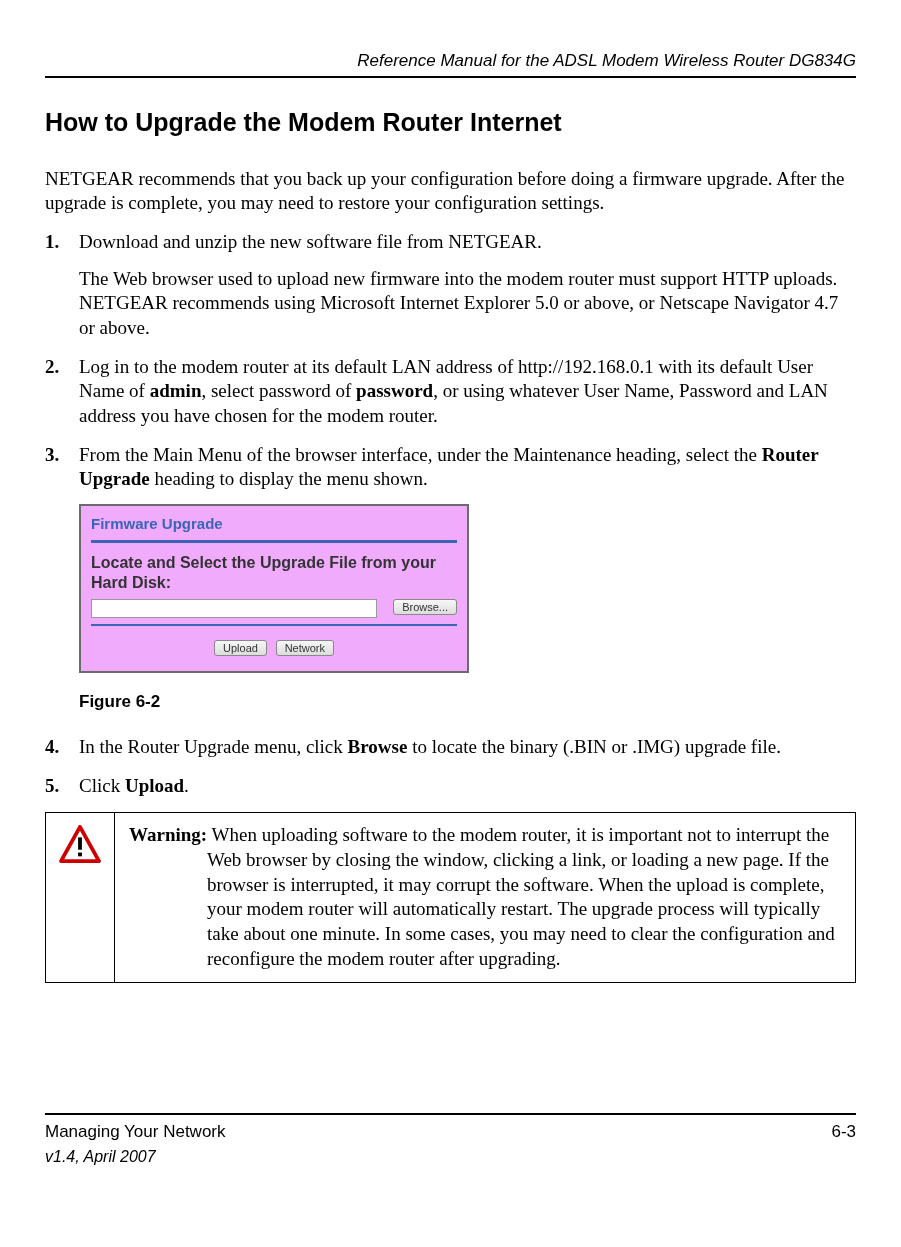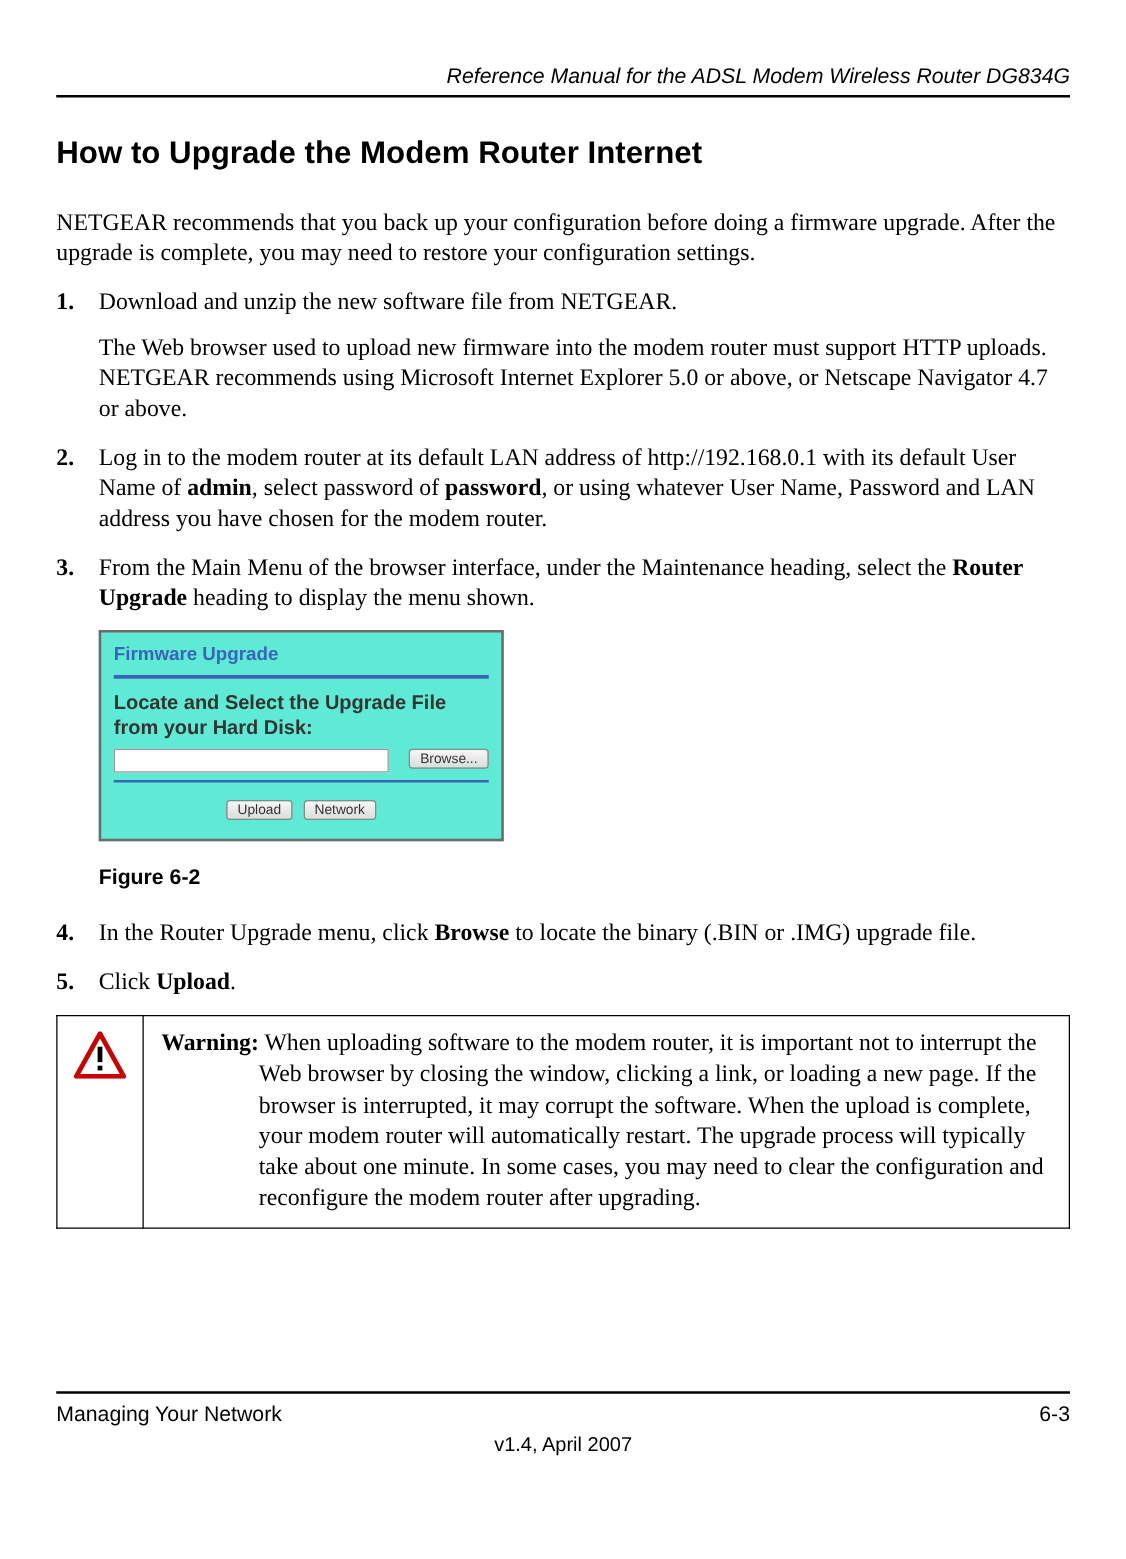--- a/index.html
+++ b/index.html
@@ -53,22 +53,22 @@
     top: 0;
   }
   ol.steps p {
     margin: 0 0 12px 0;
   }
   ol.steps p:last-child { margin-bottom: 0; }
   .b { font-weight: bold; }
 
   .figure-box {
     border: 2px solid #6b6b6b;
-    width: 324px;
-    background: #5eead4;
+    width: 390px;
+    background: #f0abfc;
     padding: 8px 10px 12px 10px;
     box-sizing: border-box;
     margin-bottom: 18px;
   }
   .fig-title {
     font-family: Verdana, Arial, sans-serif;
     color: #3b64b9;
     font-weight: bold;
     font-size: 15px;
     margin-bottom: 6px;
@@ -163,22 +163,22 @@
     margin: 0 0 6px 0;
   }
   .footer-row {
     font-family: Arial, Helvetica, sans-serif;
     font-size: 17px;
     display: flex;
     justify-content: space-between;
   }
   .footer-version {
     font-family: Arial, Helvetica, sans-serif;
+    font-style: italic;
     font-size: 16px;
-    text-align: center;
     margin-top: 4px;
   }
 </style>
 </head>
 <body>
 
 <div class="header-title">Reference Manual for the ADSL Modem Wireless Router DG834G</div>
 <hr class="header-rule">
 
 <h1 class="section-heading">How to Upgrade the Modem Router Internet</h1>

